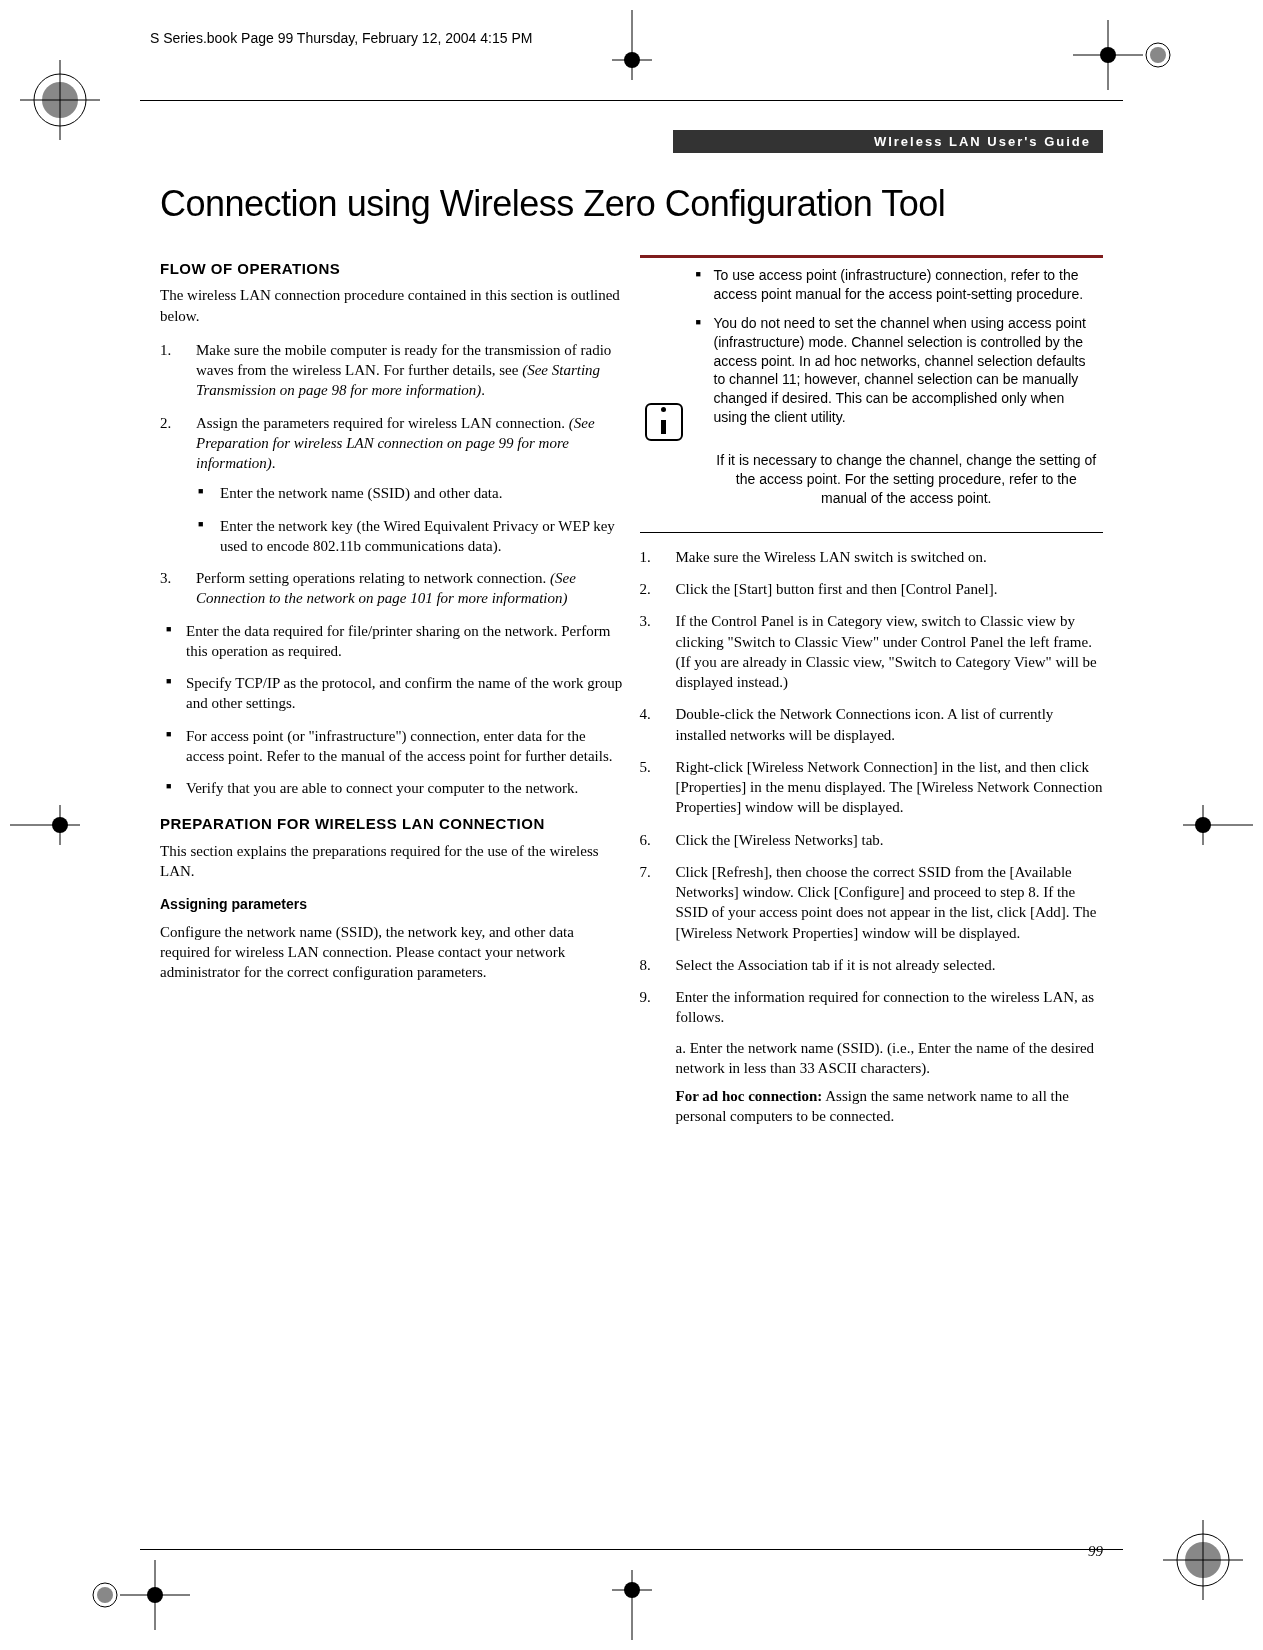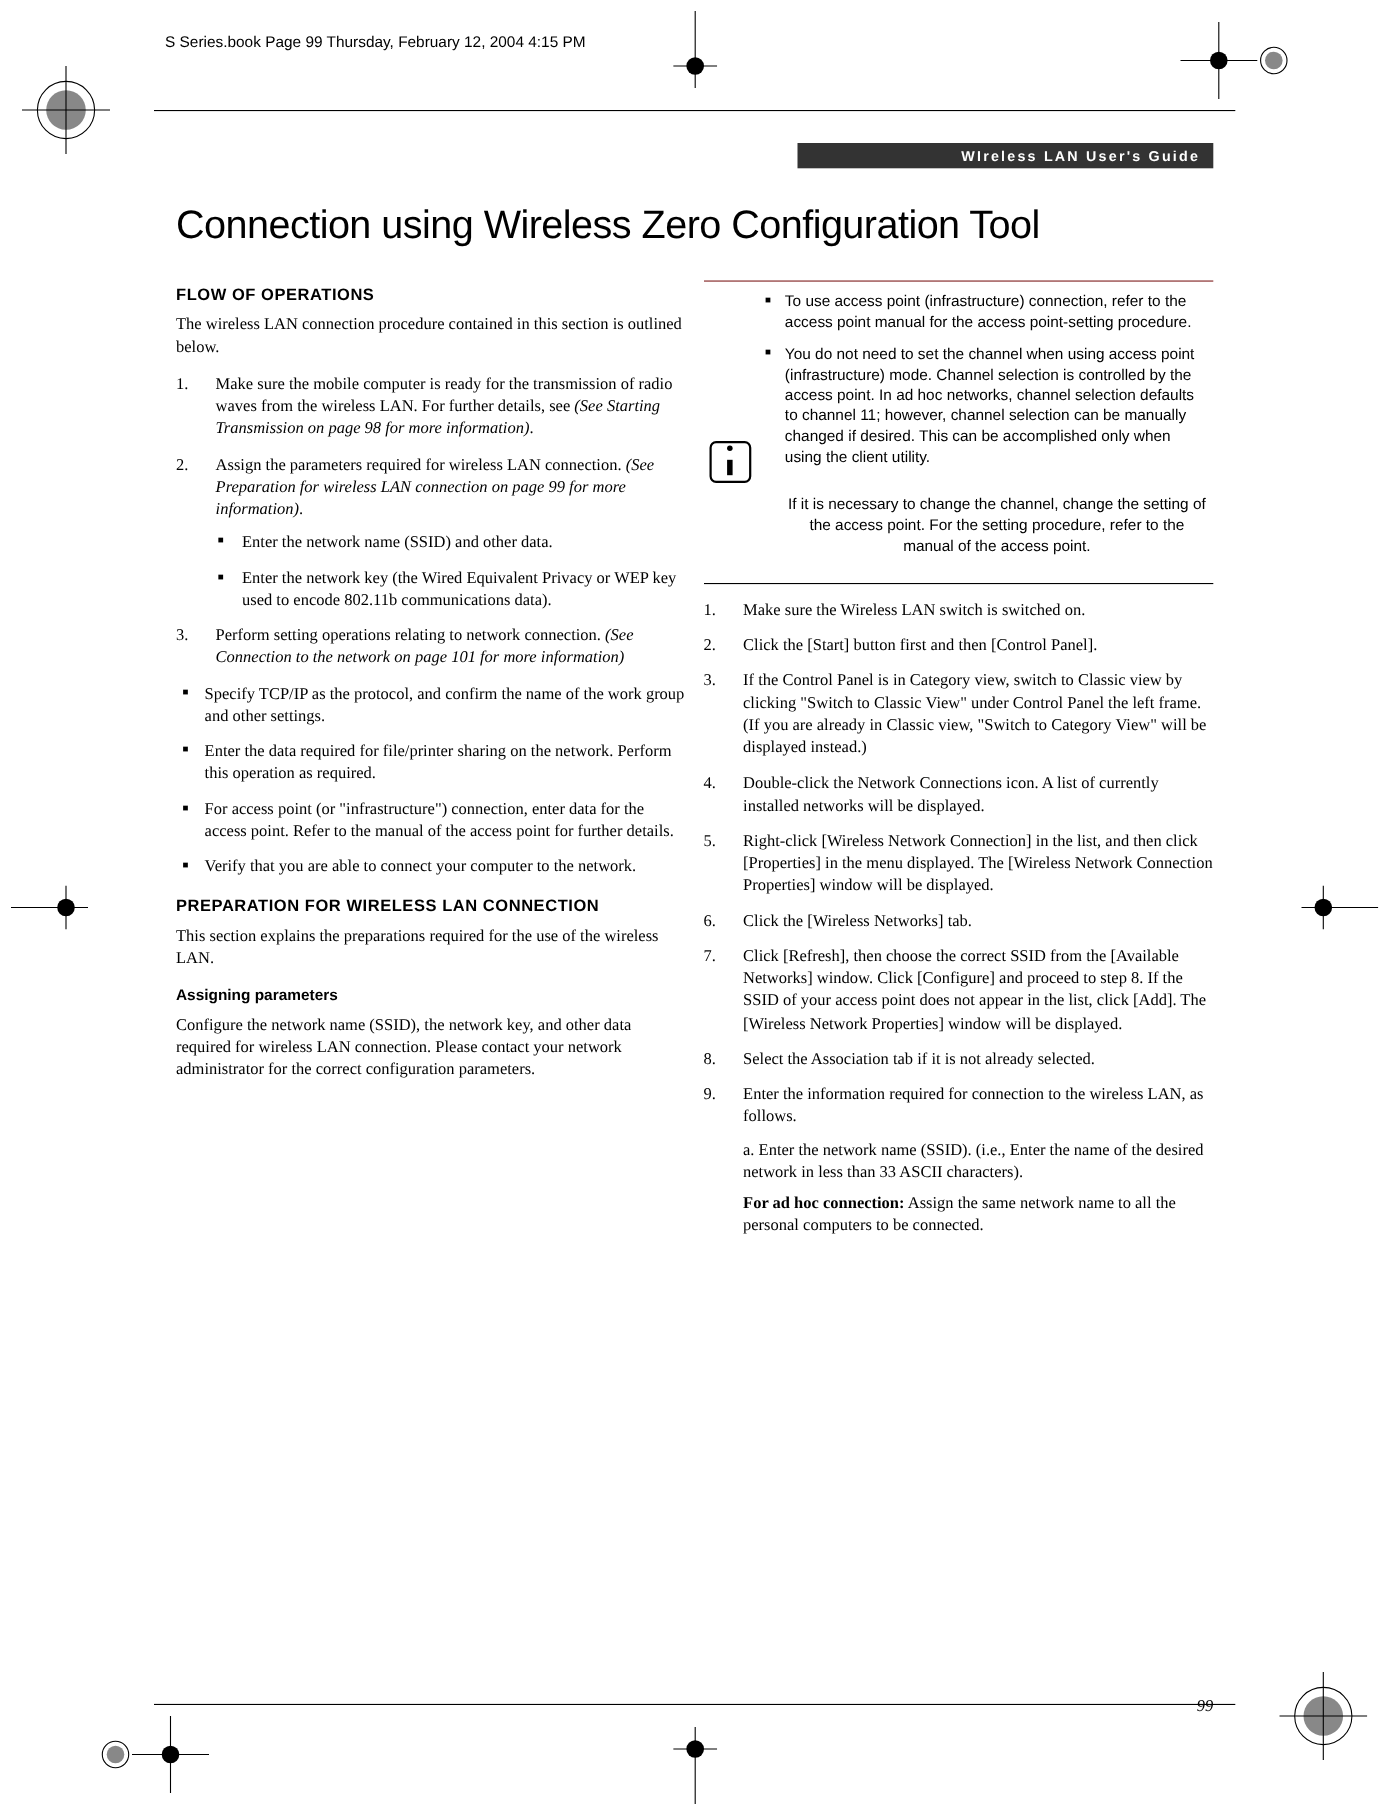--- a/index.html
+++ b/index.html
@@ -18,21 +18,21 @@
   .crop-ml { top: 50%; left: 10px; transform: translateY(-50%); }
   .crop-mr { top: 50%; right: 10px; transform: translateY(-50%); }
 
   .rule-top { position: absolute; top: 100px; left: 140px; right: 140px; height: 1px; background: #000; }
   .rule-bottom { position: absolute; bottom: 100px; left: 140px; right: 140px; height: 1px; background: #000; }
 
   .running-header { position: absolute; top: 30px; left: 150px; font-family: Arial, sans-serif; font-size: 14px; color: #000; }
 
   .content { position: absolute; top: 130px; left: 160px; right: 160px; bottom: 130px; }
 
-  .guide-bar { width: 378px; background: #333; color: #fff; font-family: Arial, sans-serif; font-weight: bold; letter-spacing: 2px; font-size: 13px; padding: 4px 12px; margin-left: auto; text-align: right; }
+  .guide-bar { width: 430px; background: #333; color: #fff; font-family: Arial, sans-serif; font-weight: bold; letter-spacing: 2px; font-size: 13px; padding: 4px 12px; margin-left: auto; text-align: right; }
 
   h1.title { font-family: Arial, sans-serif; font-weight: normal; font-size: 36px; margin-top: 30px; margin-bottom: 30px; letter-spacing: -0.5px; }
 
   .columns { display: flex; gap: 16px; }
   .col { flex: 1; font-size: 15px; line-height: 1.35; }
 
   h2.section { font-family: Arial, sans-serif; font-weight: bold; font-size: 15px; letter-spacing: 0.5px; margin-top: 4px; margin-bottom: 6px; }
   .body-para { margin-bottom: 14px; }
   .em { font-style: italic; }
 
@@ -41,21 +41,21 @@
   ol.numlist > li::before { content: counter(n) "."; position: absolute; left: 0; top: 0; }
 
   ul.sqlist { list-style: none; }
   ul.sqlist > li { position: relative; padding-left: 26px; margin-bottom: 12px; }
   ul.sqlist > li::before { content: "■"; position: absolute; left: 6px; top: 2px; font-size: 9px; }
   ul.sqlist.inner > li { padding-left: 24px; }
   ul.sqlist.inner > li::before { left: 2px; }
 
   h3.subhead { font-family: Arial, sans-serif; font-weight: bold; font-size: 14px; margin-top: 6px; margin-bottom: 8px; }
 
-  .callout { border-top: 1px solid #7f1d1d; border-bottom: 1px solid #000; padding: 8px 4px 14px 4px; margin-bottom: 14px; display: flex; gap: 12px; font-family: Arial, sans-serif; font-size: 14px; line-height: 1.35; }
+  .callout { border-top: 3px solid #7f1d1d; border-bottom: 1px solid #000; padding: 8px 4px 14px 4px; margin-bottom: 14px; display: flex; gap: 12px; font-family: Arial, sans-serif; font-size: 14px; line-height: 1.35; }
   .callout .callout-icon { flex: 0 0 40px; display: flex; align-items: center; justify-content: center; padding-top: 60px; }
   .callout .callout-body { flex: 1; }
   .callout ul.sqlist > li { padding-left: 18px; margin-bottom: 10px; }
   .callout ul.sqlist > li::before { left: 0; }
   .callout .gap-para { margin-top: 24px; text-align: center; }
 
   .sub-item { padding-left: 36px; margin-top: 6px; margin-bottom: 10px; }
   .sub-label { display: block; margin-bottom: 8px; }
 
   .page-num { position: absolute; right: 0; bottom: -40px; font-style: italic; font-size: 15px; }
@@ -161,22 +161,22 @@
               <li>Enter the network name (SSID) and other data.</li>
               <li>Enter the network key (the Wired Equivalent Privacy or WEP key used to encode 802.11b communications data).</li>
             </ul>
           </li>
           <li>
             <span>Perform setting operations relating to network connection. </span><span class="em">(See Connection to the network on page 101 for more information)</span>
           </li>
         </ol>
 
         <ul class="sqlist">
+          <li>Enter the data required for file/printer sharing on the network. Perform this operation as required.</li>
           <li>Specify TCP/IP as the protocol, and confirm the name of the work group and other settings.</li>
-          <li>Enter the data required for file/printer sharing on the network. Perform this operation as required.</li>
           <li>For access point (or "infrastructure") connection, enter data for the access point. Refer to the manual of the access point for further details.</li>
           <li>Verify that you are able to connect your computer to the network.</li>
         </ul>
 
         <h2 class="section" style="margin-top:16px;">PREPARATION FOR WIRELESS LAN CONNECTION</h2>
         <p class="body-para">This section explains the preparations required for the use of the wireless LAN.</p>
 
         <h3 class="subhead">Assigning parameters</h3>
         <p class="body-para">Configure the network name (SSID), the network key, and other data required for wireless LAN connection. Please contact your network administrator for the correct configuration parameters.</p>
       </div>

